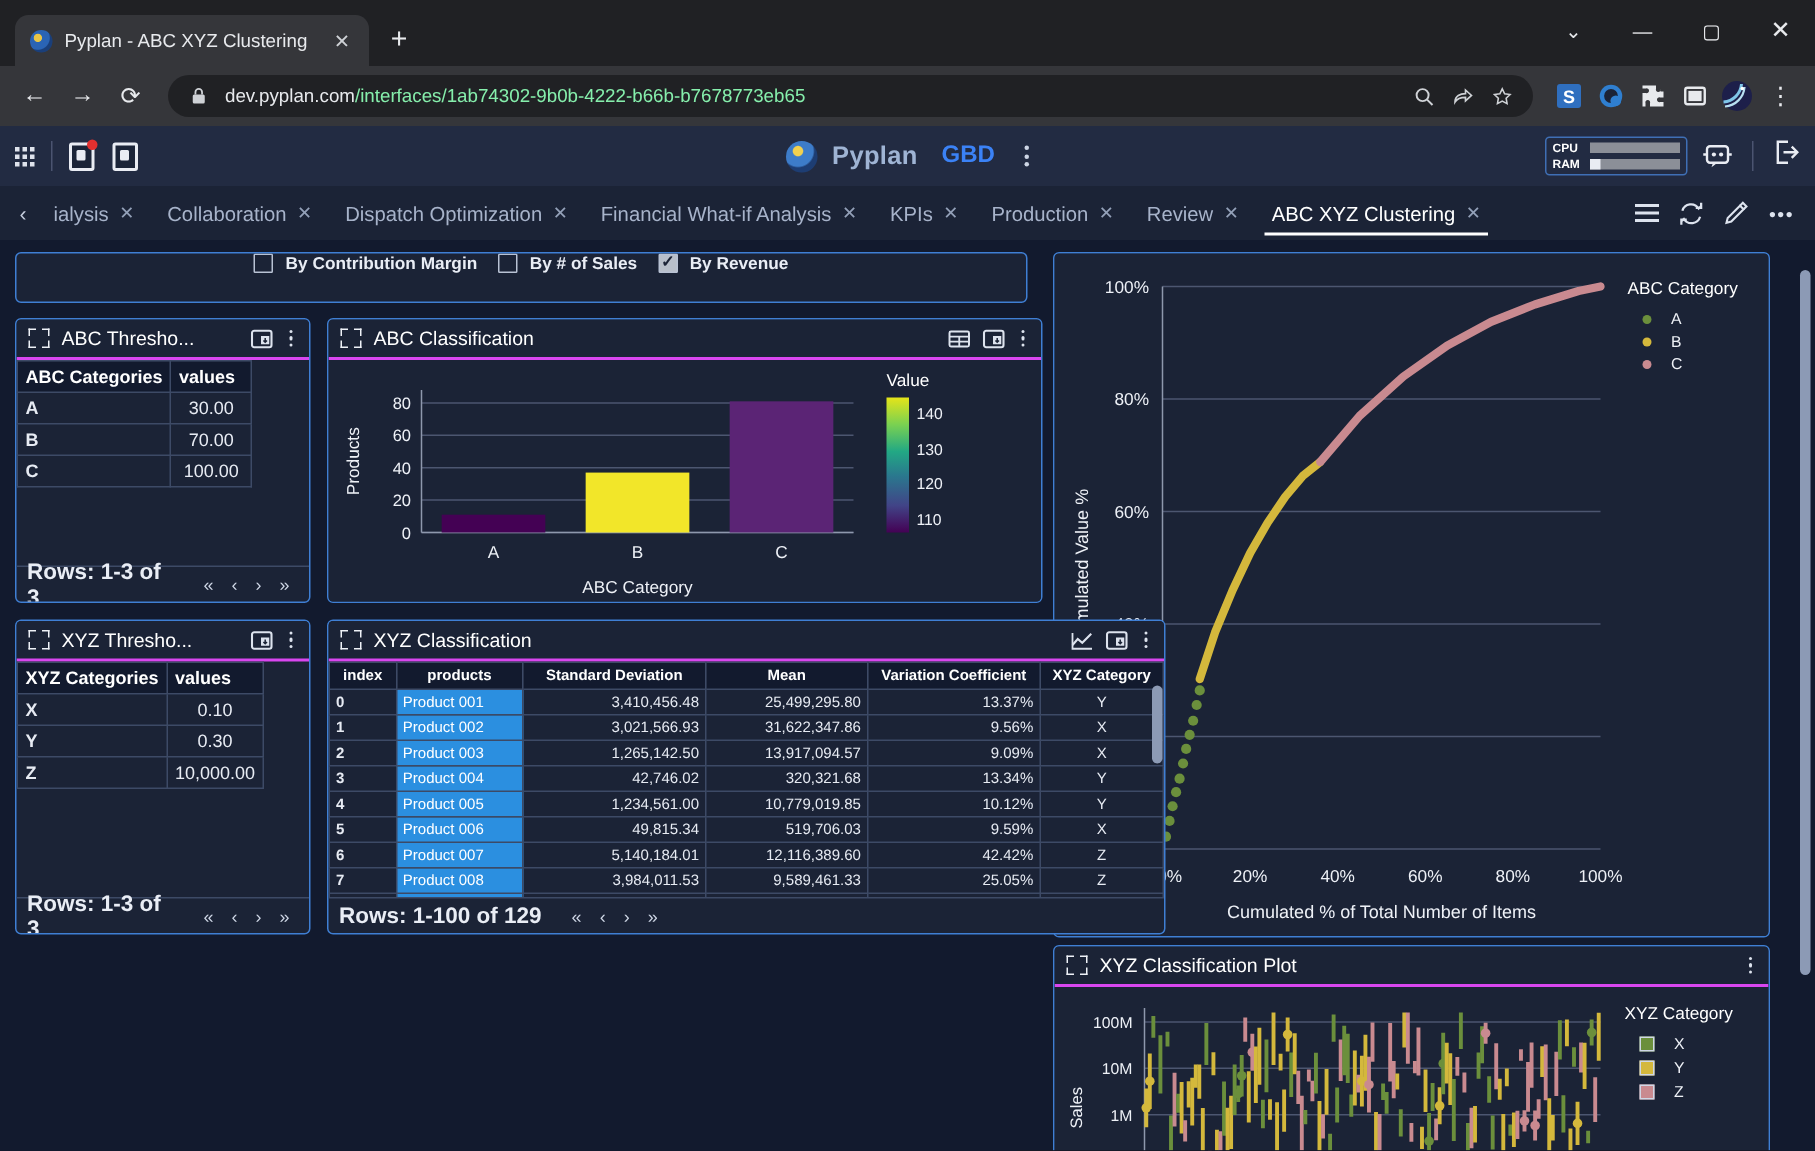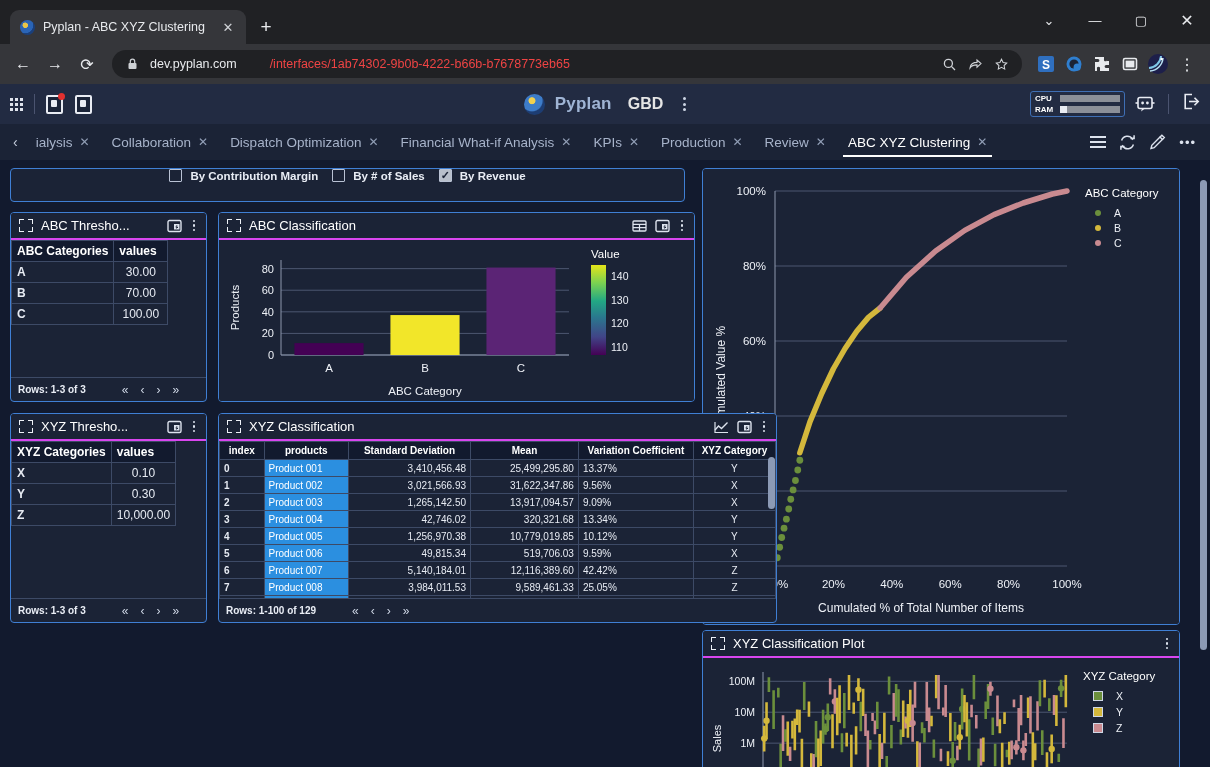--- a/index.html
+++ b/index.html
@@ -29,40 +29,40 @@
   .wc.close { font-size:16px; }
 
   .navbar { height:40px; background:#35363a; display:flex; align-items:center; padding:0 8px; gap:2px; }
   .navbtn { width:30px; height:30px; display:flex; align-items:center; justify-content:center; color:#e8eaed; font-size:16px; }
   .omnibox {
     flex:1; height:28px; background:#202124; border-radius:14px; margin:0 8px;
     display:flex; align-items:center; padding:0 12px; gap:9px; color:#e8eaed; font-size:12.5px;
   }
   .omni-url { flex:1; white-space:nowrap; overflow:hidden; }
   .omni-url .dom { color:#e8eaed; }
-  .omni-url .path { color:#ef4444;padding-left:33px; }
+  .omni-url .path { color:#86efac; }
   .omni-ico { width:17px; height:17px; display:flex; align-items:center; justify-content:center; color:#cfd2d6; font-size:12px;}
   .ext-ico { width:25px; height:25px; display:flex; align-items:center; justify-content:center; margin-left:1px; }
 
   
   .app { flex:1; background:#121a2e; display:flex; flex-direction:column; overflow:hidden; }
 
   .appbar { height:40px; background:#222b42; display:flex; align-items:center; padding:0 10px; position:relative; }
   .grid-ico { display:grid; grid-template-columns:repeat(3,3px); gap:2px; }
   .grid-ico i { width:3px; height:3px; background:#dfe3ec; display:block; }
   .vsep { width:1px; height:20px; background:#4b5470; margin:0 11px; }
   .sq-ico { width:17px; height:19px; position:relative; }
   .sq-ico .body { position:absolute; inset:0; border:2px solid #e9ecf3; border-radius:2px; background:#1b2438;}
   .sq-ico .hole { position:absolute; left:5px; top:5px; width:6px; height:7px; background:#e9ecf3; border-radius:1px;}
   .dot-red { position:absolute; right:-2px; top:-2px; width:7px; height:7px; border-radius:50%; background:#e2302f; }
   .brand { position:absolute; left:0; right:0; display:flex; align-items:center; justify-content:center; gap:10px; pointer-events:none;}
   .brand-logo { width:21px; height:21px; border-radius:50%;
     background: radial-gradient(circle at 38% 32%, #f2d14f 0 16%, #3d7cc9 20% 52%, #1d3d73 58% 100%); }
   .brand-name { color:#9fb4d4; font-size:17px; font-weight:bold; letter-spacing:.2px;}
-  .brand-gbd { color:#e5e5e5; font-size:16px; font-weight:bold; margin-left:6px; }
+  .brand-gbd { color:#3b82f6; font-size:16px; font-weight:bold; margin-left:6px; }
   .kebab-v { display:flex; flex-direction:column; gap:2.5px; align-items:center; margin-left:10px; }
   .kebab-v i { width:3px; height:3px; border-radius:50%; background:#cdd5e4; }
   .appbar-right { margin-left:auto; display:flex; align-items:center; gap:9px; }
   .meters { border:1px solid #3f6fb5; border-radius:3px; padding:2px 4px; display:flex; flex-direction:column; gap:2px; }
   .meter { display:flex; align-items:center; gap:4px; }
   .meter span { color:#fff; font-size:8px; font-weight:bold; width:21px; }
   .bar { width:60px; height:7px; background:#8b8f98; position:relative; }
   .bar .fill { position:absolute; left:0; top:0; bottom:0; background:#e9ecf3; }
   .bot-ico { width:22px; height:20px; position:relative; }
   .logout-ico { color:#e9ecf3; font-size:17px; }
@@ -110,32 +110,32 @@
   
   .tbl { width:100%; border-collapse:collapse; font-size:12px; }
   .tbl th { background:#121a2e; color:#fff; font-weight:bold; padding:3px 5px; border:1px solid #3a4considerable; }
   .tbl th, .tbl td { border:1px solid #3d4a66; }
   .tbl th { text-align:left; white-space:nowrap; }
   .tbl td { color:#e7ebf3; padding:3px 5px; white-space:nowrap; }
   .tbl td.num { text-align:center; }
   .tbl tr td:first-child { font-weight:bold; }
   .thr-wrap { flex:1; overflow:hidden; }
   .panel-foot { height:24px; display:flex; align-items:center; gap:0; padding:0 7px; border-top:1px solid #3d4a66; flex:0 0 auto;}
-  .rows-lbl { color:#e9edf5; font-size:10px; font-weight:bold; margin-right:30px;}
+  .rows-lbl { color:#e9edf5; font-size:15px; font-weight:bold; margin-right:14px;}
   .pg { color:#cfd7e6; font-size:12px; padding:0 6px; }
 
   
   .xyz-tbl-wrap { flex:1; overflow:hidden; position:relative; }
   .xyz-tbl { width:100%; border-collapse:collapse; font-size:10px; table-layout:fixed;}
   .xyz-tbl th { background:#121a2e; color:#fff; font-weight:bold; padding:3px 4px; border:1px solid #3d4a66; white-space:nowrap; overflow:hidden;}
   .xyz-tbl td { border:1px solid #3d4a66; color:#e7ebf3; padding:2.5px 4px; white-space:nowrap; }
   .xyz-tbl td.idx { font-weight:bold; }
   .xyz-tbl td.prod { background:#2b8fe0; color:#fff; font-weight:normal; }
   .xyz-tbl td.num { text-align:right; }
-  .xyz-tbl td.pct { text-align:left; }
+  .xyz-tbl td.pct { text-align:right; }
   .xyz-tbl td.cat { text-align:center; }
   .inner-sb { position:absolute; right:1px; top:16px; width:7px; bottom:2px; }
   .inner-sb .thumb { width:7px; height:52px; background:#8c9ab5; border-radius:4px; }
 
   
   .chartbox { flex:1; position:relative; background:#1b2336; }
   .tick { position:absolute; color:#eef1f7; font-size:10.5px; }
   .legend-title { position:absolute; color:#fff; font-size:11.5px; }
   .legend-item { position:absolute; display:flex; align-items:center; gap:7px; color:#eef1f7; font-size:10.5px; }
   .ldot { width:6px; height:6px; border-radius:50%; }
@@ -667,21 +667,21 @@
                   <td class="idx">3</td>
                   <td class="prod">Product 004</td>
                   <td class="num">42,746.02</td>
                   <td class="num">320,321.68</td>
                   <td class="pct">13.34%</td>
                   <td class="cat">Y</td>
                 </tr>
                 <tr>
                   <td class="idx">4</td>
                   <td class="prod">Product 005</td>
-                  <td class="num">1,256,970.38</td>
+                  <td class="num">1,234,561.00</td>
                   <td class="num">10,779,019.85</td>
                   <td class="pct">10.12%</td>
                   <td class="cat">Y</td>
                 </tr>
                 <tr>
                   <td class="idx">5</td>
                   <td class="prod">Product 006</td>
                   <td class="num">49,815.34</td>
                   <td class="num">519,706.03</td>
                   <td class="pct">9.59%</td>

